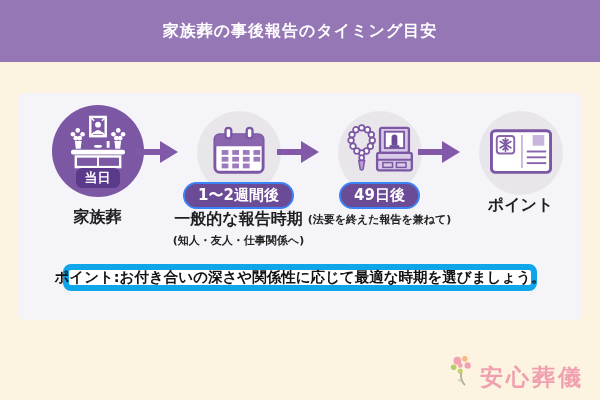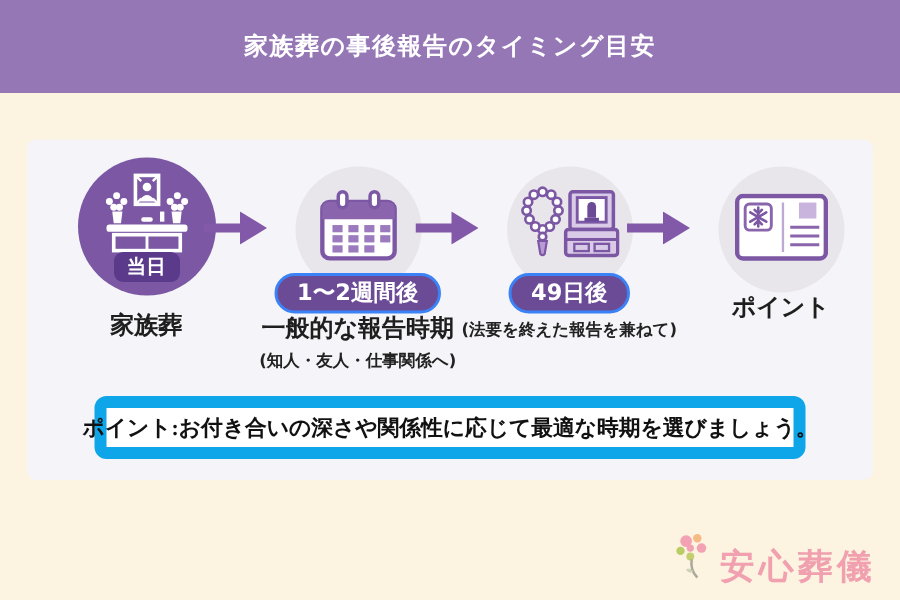--- a/index.html
+++ b/index.html
@@ -44,23 +44,23 @@
   }
   .label {
     margin-top:0; font-size:16px; font-weight:800; color:#1e1e1e; white-space:nowrap;
   }
   .sub {
     margin-top:3px; font-size:11px; font-weight:bold; color:#222; white-space:nowrap;
   }
   .arrow { position:absolute; top:48px; }
   .arrow.a0 { left:118px; } .arrow.a1 { left:259px; } .arrow.a2 { left:400px; }
   .point-box {
-    width:474px; height:42px; margin:16px auto 0;
-    background:#fff; border:8px solid #0ea5e9; border-radius:8px;
-    display:flex; align-items:center; justify-content:center;font-family:Liberation Serif, serif;
+    width:474px; height:27px; margin:16px auto 0;
+    background:#fff; border:6px solid #0ea5e9; border-radius:8px;
+    display:flex; align-items:center; justify-content:center;
   }
   .point-box p { font-size:14.5px; font-weight:800; color:#111; white-space:nowrap; }
   .logo {
     position:absolute; right:16px; bottom:7px;
     display:flex; align-items:flex-end; gap:3px;
   }
   .logo-text {
     color:#f0a0af; font-size:23px; font-weight:800; letter-spacing:3px;
   }
 </style>

